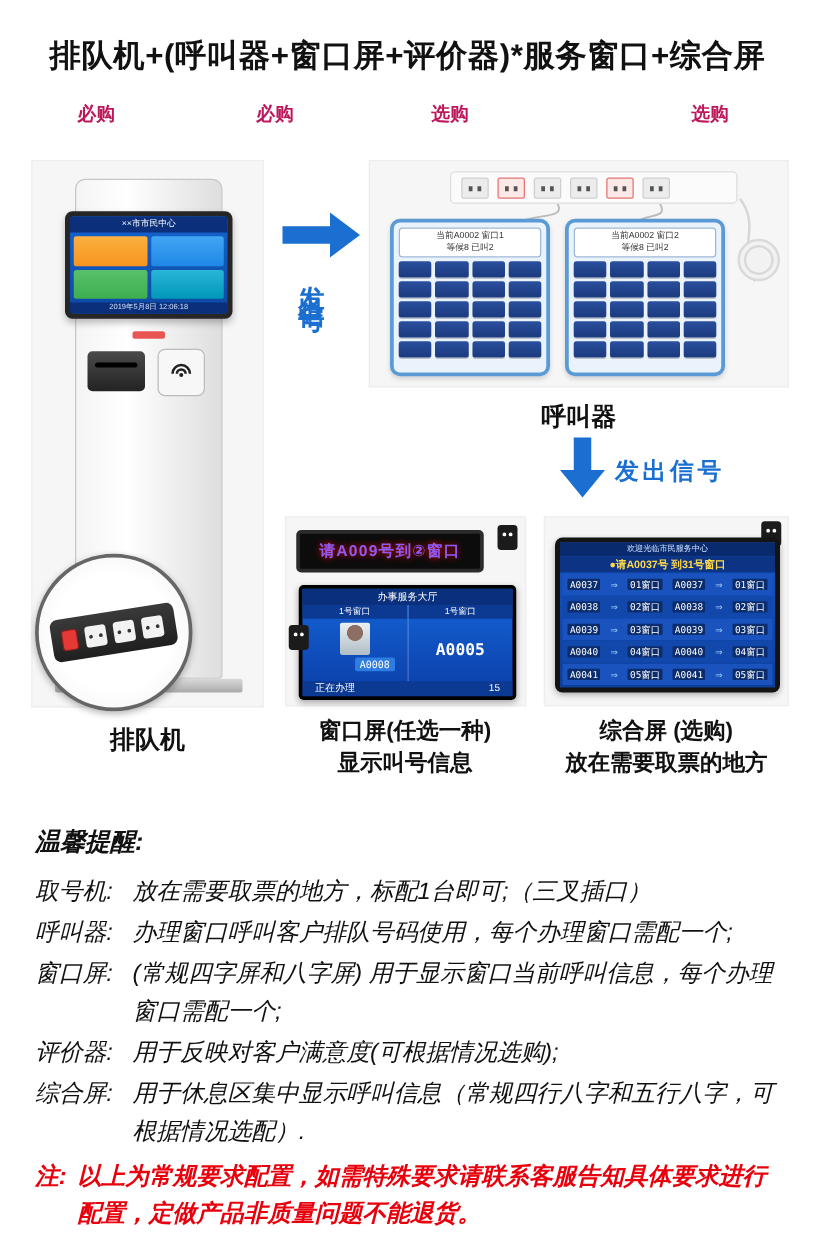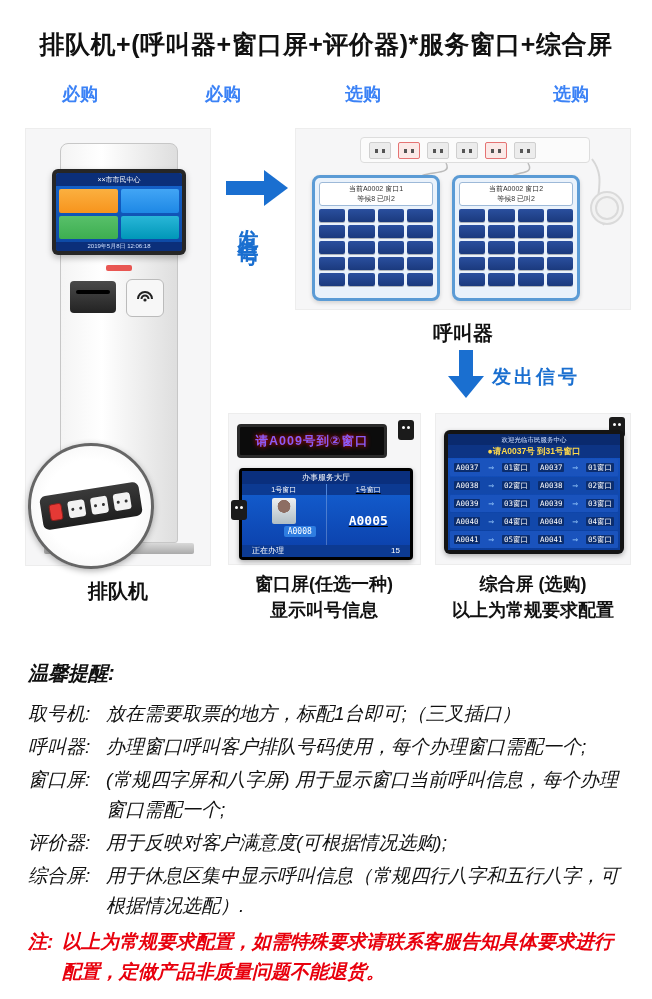--- a/index.html
+++ b/index.html
@@ -2,21 +2,21 @@
 <html><head>
 <meta charset="utf-8">
 <style>
   * { margin:0; padding:0; box-sizing:border-box; }
   body { background:#ffffff; font-family:"Liberation Sans","DejaVu Sans",sans-serif; }
   .page { position:relative; width:652px; height:999px; background:#fff; overflow:hidden; margin:0 auto; }
 
   
   .title { position:absolute; top:28px; left:0; right:0; text-align:center;
            font-size:25px; font-weight:700; color:#111; letter-spacing:.5px; }
-  .plabel { position:absolute; top:82px; font-size:18px; font-weight:700; color:#3b82f6; }
+  .plabel { position:absolute; top:82px; font-size:15px; font-weight:700; color:#be185d; }
   .p0{left:62px} .p1{left:205px} .p2{left:345px} .p3{left:553px}
 
   
   .panel { position:absolute; background:#f6f6f7; border:1px solid #ededed; }
   .panel-kiosk  { left:25px;  top:128px; width:186px; height:438px; }
   .panel-caller { left:295px; top:128px; width:336px; height:182px; }
   .panel-window { left:228px; top:413px; width:193px; height:152px; }
   .panel-multi  { left:435px; top:413px; width:196px; height:152px; }
 
   .caption { position:absolute; text-align:center; font-weight:700; font-size:20px; color:#111; }
@@ -121,21 +121,21 @@
   .led span { color:#8b5cf6; font-size:12.5px; font-weight:700; letter-spacing:1px;
               text-shadow:0 0 5px rgba(255,0,0,.9); white-space:nowrap; }
   .monitor { position:absolute; background:#000000; border-radius:4px; padding:3px;
              box-shadow:0 2px 5px rgba(0,0,0,.3); }
   .win-monitor { left:10px; top:54px; width:174px; height:92px; }
   .wm-screen { width:100%; height:100%; background:linear-gradient(#1565d8,#0b3ea8);
                display:flex; flex-direction:column; overflow:hidden; }
   .wm-header { height:13px; background:#0a2f7d; color:#fff; font-size:8px; line-height:13px; text-align:center; }
   .wm-cols { flex:1; display:flex; }
   .wm-col { flex:1; display:flex; flex-direction:column; align-items:center; }
-  .wm-col + .wm-col { border-left:1px solid rgba(255,255,255,.25);text-decoration:underline; }
+  .wm-col + .wm-col { border-left:1px solid rgba(255,255,255,.25); }
   .wm-colhead { width:100%; height:11px; background:#0c3a92; color:#fff; font-size:7px;
                 line-height:11px; text-align:center; }
   .wm-photo { width:24px; height:26px; margin-top:3px; border-radius:2px;
               background:radial-gradient(circle at 50% 32%, #8d6e63 0 29%, transparent 31%),
                          linear-gradient(#eceff1,#b0bec5); }
   .wm-ticket { margin-top:2px; background:#2f7de0; color:#fff; font-size:8px; line-height:11px;
                padding:0 4px; border-radius:2px; font-family:"DejaVu Sans Mono",monospace;margin-left:32px; }
   .wm-bignum { flex:1; display:flex; align-items:center; justify-content:center;
                color:#fff; font-size:13px; font-weight:700; font-family:"DejaVu Sans Mono",monospace; }
   .wm-footer { height:12px; background:#0c3a92; color:#fff; font-size:8px; line-height:12px;
@@ -372,21 +372,21 @@
             <span class="mm-win">05窗口</span>
             <span class="mm-num">A0041</span>
             <span class="mm-arr">⇒</span>
             <span class="mm-win">05窗口</span>
           </div>
         </div>
       </div>
     </div>
   </div>
   <div class="caption2 cap-multi1">综合屏 (选购)</div>
-  <div class="caption2 cap-multi2">以上为常规要求配置</div>
+  <div class="caption2 cap-multi2">放在需要取票的地方</div>
 
   <div class="notes">
     <div class="notes-heading">温馨提醒:</div>
     <div class="note-item">
       <span class="term">取号机:</span>
       <span class="desc">放在需要取票的地方，标配1台即可;（三叉插口）</span>
     </div>
     <div class="note-item">
       <span class="term">呼叫器:</span>
       <span class="desc">办理窗口呼叫客户排队号码使用，每个办理窗口需配一个;</span>

